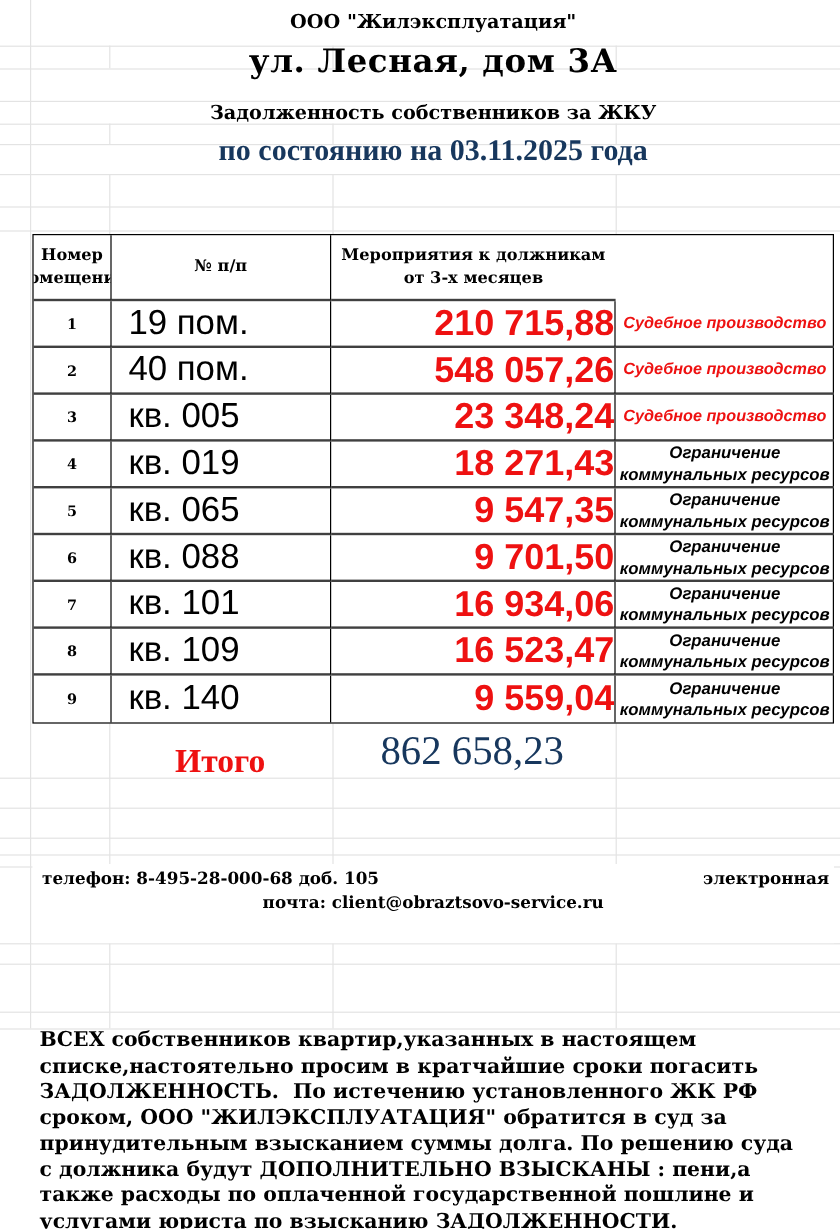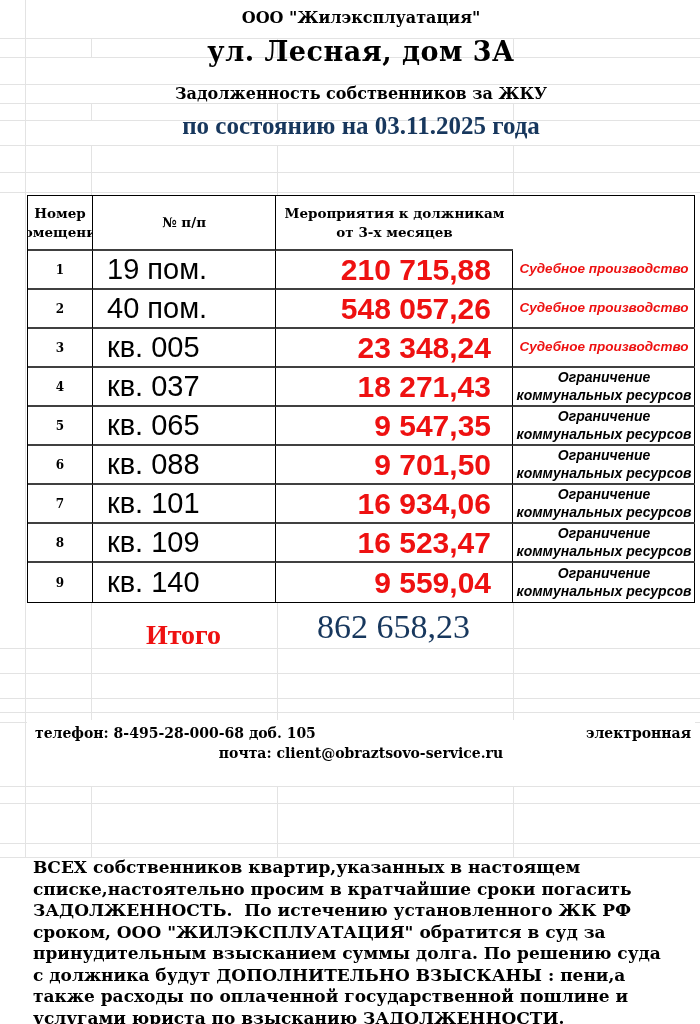--- a/index.html
+++ b/index.html
@@ -38,21 +38,21 @@
     box-sizing:border-box;display:flex;align-items:center;justify-content:center;
     overflow:hidden;
   }
   .t-row > div:last-child{border-right:none;}
   .t-row.last > div{border-bottom:none;}
   .head-row > div{height:55px;font-size:13.5px;font-weight:bold;line-height:1.4;text-align:center;padding:0 6px;}
   .data-row > div{height:39px;}
   .c-num{font-size:12px;font-weight:bold;}
   .c-unit{justify-content:flex-start !important;padding-left:14px;
     font-family:"Liberation Sans", sans-serif;font-weight:normal;font-size:29px;}
-  .c-debt{justify-content:flex-end !important;padding-right:21px;
+  .c-debt{justify-content:flex-end !important;padding-right:0;
     font-family:"Liberation Sans", sans-serif;font-weight:bold;font-size:30px;color:var(--red);}
   .c-action{flex-direction:column;text-align:center;
     font-family:"Liberation Sans", sans-serif;font-weight:bold;font-style:italic;line-height:1.25;}
   .act-court{color:var(--red);font-size:13.5px;}
   .act-restriction{color:#000;font-size:14px;}
   
   .total-row{
     position:absolute;left:27px;top:603px;width:668px;height:46px;z-index:3;
     display:grid;grid-template-columns:65px 183px 237px 182px;align-items:center;
   }
@@ -135,21 +135,21 @@
       <div class="t-row data-row">
     <div class="c-num">3</div>
     <div class="c-unit">кв. 005</div>
     <div class="c-debt">23 348,24</div>
     <div class="c-action act-court">
           <div>Судебное производство</div>
         </div>
   </div>
       <div class="t-row data-row">
     <div class="c-num">4</div>
-    <div class="c-unit">кв. 037</div>
+    <div class="c-unit">кв. 019</div>
     <div class="c-debt">18 271,43</div>
     <div class="c-action act-restriction">
           <div>Ограничение</div>
           <div>коммунальных  ресурсов</div>
         </div>
   </div>
       <div class="t-row data-row">
     <div class="c-num">5</div>
     <div class="c-unit">кв. 065</div>
     <div class="c-debt">9 547,35</div>

